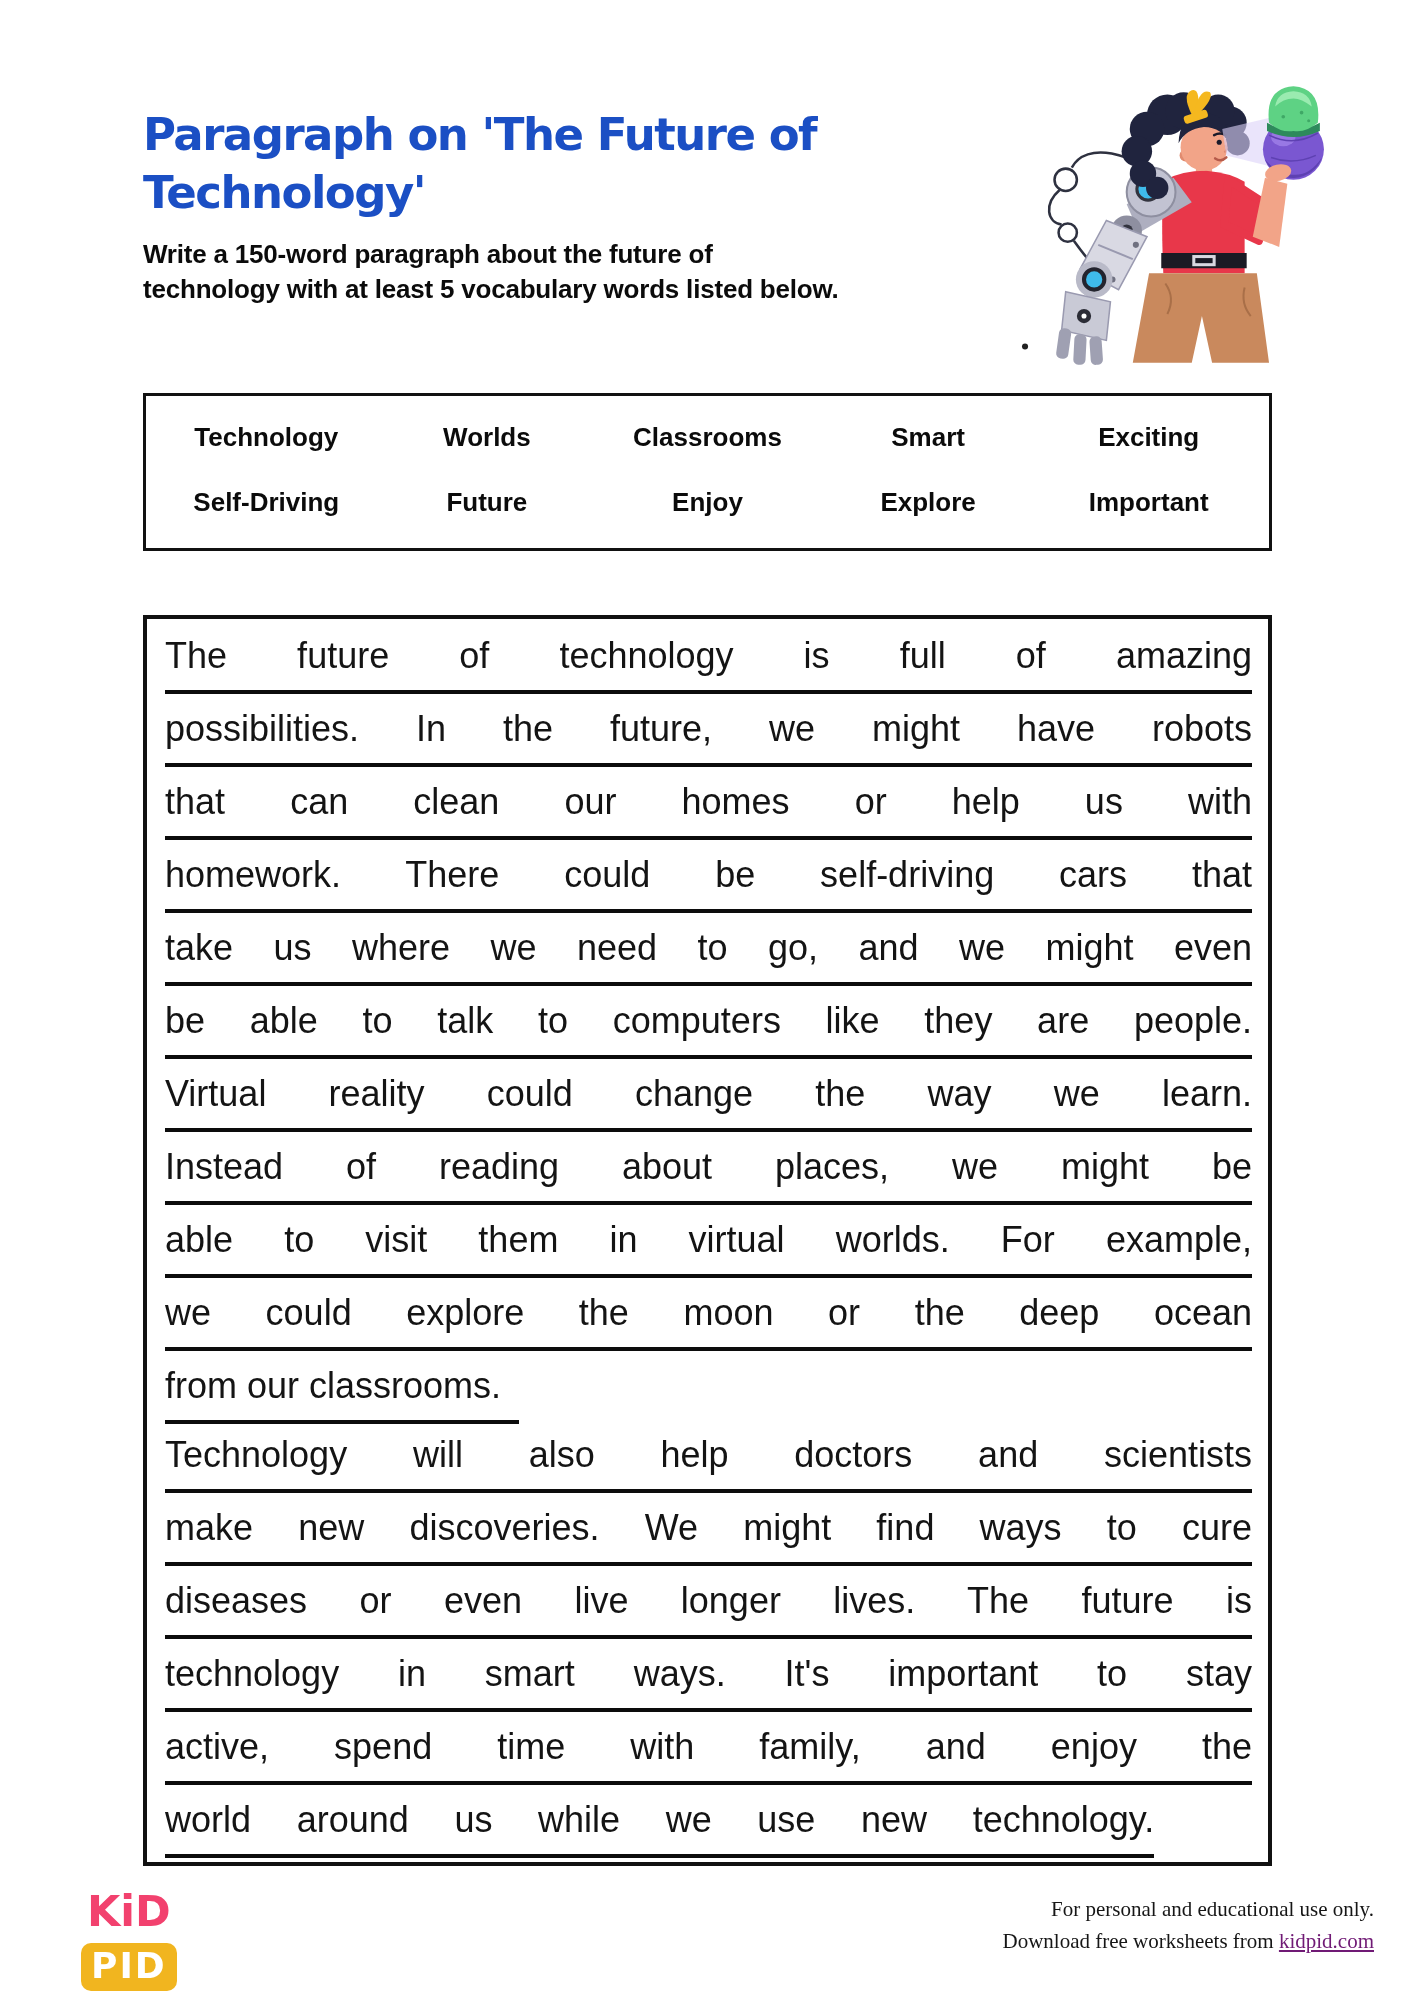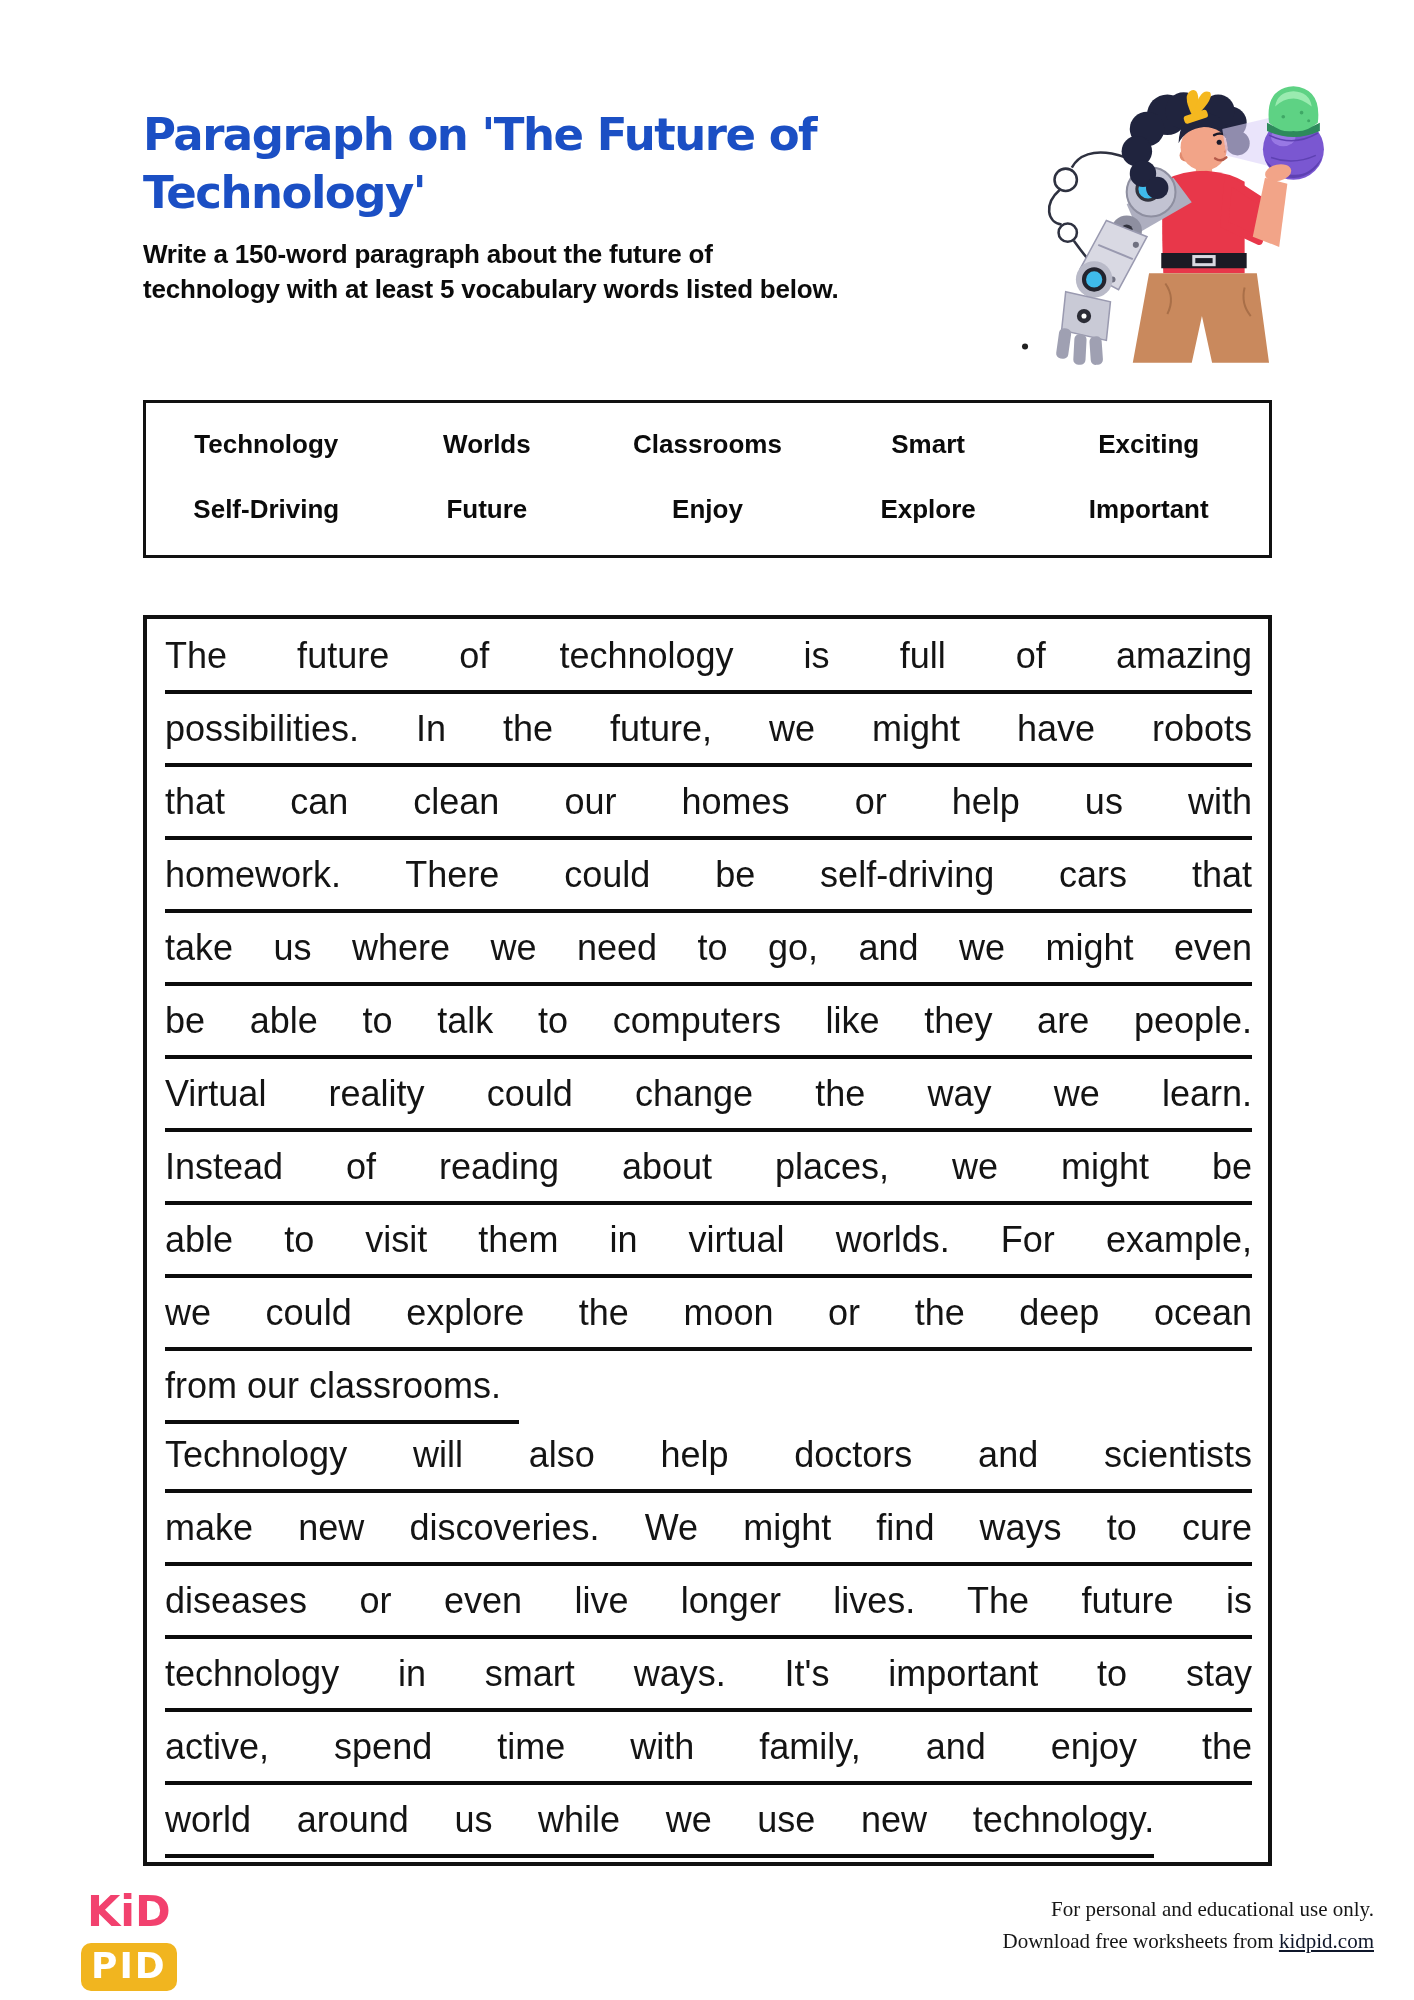--- a/index.html
+++ b/index.html
@@ -35,21 +35,20 @@
   .illustration { position:absolute; left:1012px; top:70px; width:388px; height:305px; }
 
   
   .vocab-box {
     position:absolute; left:143px; top:393px; width:1129px;
     box-sizing:border-box;
     border:3px solid #111;
     padding:26px 10px 30px 10px;
     display:grid; row-gap:34px;
     background:#fff;
-    margin-top:7px;
   }
   .vocab-row {
     display:grid;
     grid-template-columns:repeat(5, 1fr);
     justify-items:center;
     font-weight:bold;
     font-size:26px;
     color:#0b0b0b;
   }
 
@@ -110,21 +109,21 @@
 
   .footer-note {
     position:absolute; right:40px; top:1894px;
     text-align:right;
     font-family:"Liberation Serif", serif;
     font-size:21px;
     line-height:1.5;
     color:#161616;
     margin-left:16px;
   }
-  .footer-note a { color:#0f172a; text-decoration:underline; }
+  .footer-note a { color:#701a75; text-decoration:underline; }
 </style>
 </head>
 <body>
 
 <div class="header">
   <div class="title">
     <div>Paragraph on 'The Future of</div>
     <div>Technology'</div>
   </div>
   <div class="instructions">

